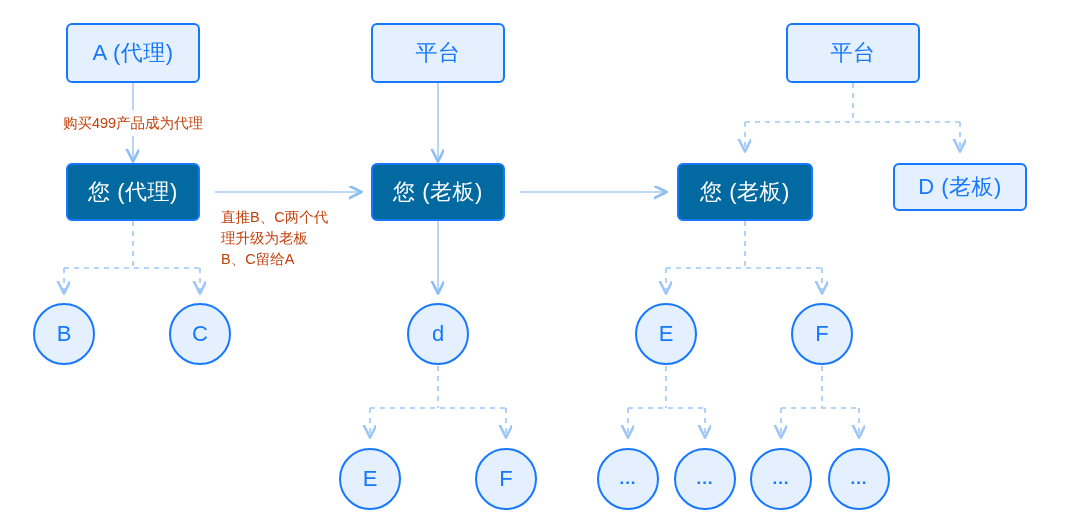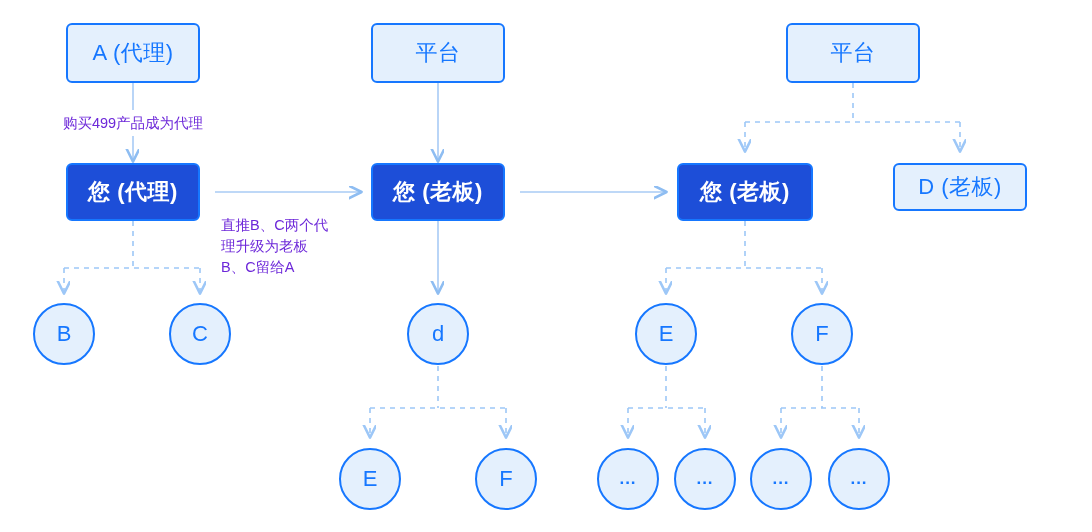--- a/index.html
+++ b/index.html
@@ -28,45 +28,44 @@
     letter-spacing: 0.5px;
     white-space: nowrap;
   }
   .node-box.outline {
     background: #e4f0fd;
     border: 2px solid #1677ff;
     color: #1677ff;
     text-align: right;
   }
   .node-box.filled {
-    background: #1d4ed8;
+    background: #0369a1;
     border: 2px solid #1677ff;
     color: #ffffff;
-    font-weight: bold;
   }
   .node-circle {
     position: absolute;
     box-sizing: border-box;
     border-radius: 50%;
     background: #e4f0fd;
     border: 2px solid #1677ff;
     color: #1677ff;
     display: flex;
     align-items: center;
     justify-content: center;
     font-size: 22px;
   }
   .node-circle.dots {
     font-size: 17px;
     letter-spacing: 1px;
     font-weight: 700;
   }
   .edge-label {
     position: absolute;
-    color: #6d28d9;
+    color: #c2410c;
     font-size: 14.5px;
     line-height: 21px;
     white-space: pre-line;
   }
   .edge-label.centered {
     text-align: center;
   }
   svg.links {
     position: absolute;
     left: 0;
@@ -158,21 +157,21 @@
   <div class="node-box outline" style="left:66px; top:23px; width:134px; height:60px;">
     <span>A (代理)</span>
   </div>
 
   <div class="edge-label centered" style="left:18px; top:113px; width:230px;">购买499产品成为代理</div>
 
   <div class="node-box filled" style="left:66px; top:163px; width:134px; height:58px;">
     <span>您 (代理)</span>
   </div>
 
-  <div class="edge-label" style="left:221px; top:207px; width:150px;margin-top:8px;">直推B、C两个代
+  <div class="edge-label" style="left:221px; top:207px; width:150px;">直推B、C两个代
 理升级为老板
 B、C留给A</div>
 
   <div class="node-circle" style="left:33px; top:303px; width:62px; height:62px;">
     <span>B</span>
   </div>
   <div class="node-circle" style="left:169px; top:303px; width:62px; height:62px;">
     <span>C</span>
   </div>
 

